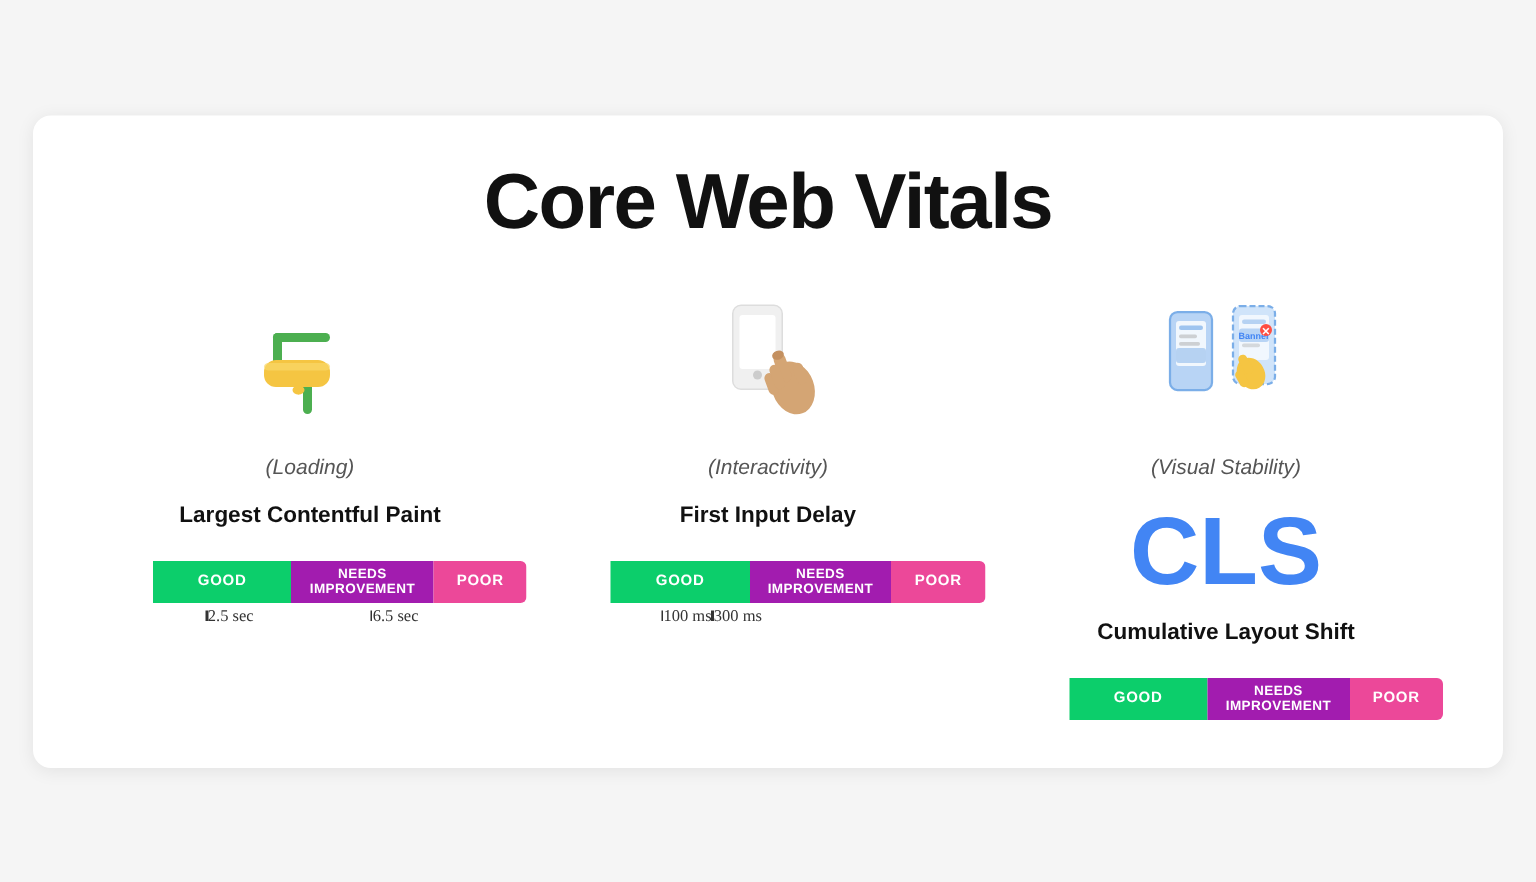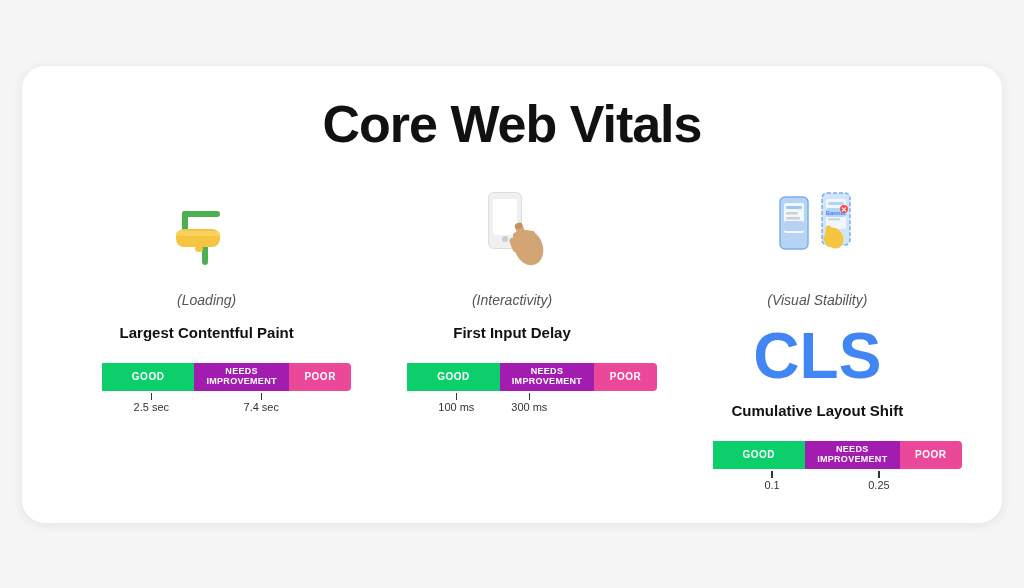--- a/index.html
+++ b/index.html
@@ -9,21 +9,21 @@
       background: #f5f5f5;
       font-family: 'Arial', sans-serif;
       overflow: hidden;
       display: flex;
       align-items: center;
       justify-content: center;
     }
     .container {
       width: 980px;
       background: #fff;
-      border-radius: 23px;
+      border-radius: 12px;
       padding: 28px 40px 32px;
       box-shadow: 0 2px 12px rgba(0,0,0,0.08);
     }
     .main-title {
       text-align: center;
       font-size: 52px;
       font-weight: 900;
       color: #111;
       margin-bottom: 24px;
       letter-spacing: -1px;
@@ -109,22 +109,22 @@
       display: flex;
       align-items: center;
       justify-content: center;
       font-size: 10px;
       font-weight: 700;
       color: #fff;
       letter-spacing: 0.5px;
     }
     .tick-group {
       display: flex;
-      flex-direction: column;
-      align-items: center;
+      align-items: center;
+      font-family: Liberation Serif, serif;
     }
     .tick {
       width: 1.5px;
       height: 7px;
       background: #333;
     }
     .tick-label {
       font-size: 11px;
       color: #333;
       font-weight: 500;
@@ -177,21 +177,21 @@
         <div class="bar-labels-wrap">
           <div style="width:37%; display:flex; justify-content:flex-end;">
             <div class="tick-group">
               <div class="tick"></div>
               <span class="tick-label">2.5 sec</span>
             </div>
           </div>
           <div style="width:38%; display:flex; justify-content:flex-end;">
             <div class="tick-group">
               <div class="tick"></div>
-              <span class="tick-label">7.4 sec</span>
+              <span class="tick-label">6.5 sec</span>
             </div>
           </div>
           <div style="width:25%;"></div>
         </div>
       </div>
     </div>
 
     <div class="vital-card">
       <div class="icon-area">
         <svg viewBox="0 0 90 90" class="icon-svg">
@@ -224,21 +224,21 @@
           <div class="bar-needs" style="width:38%">NEEDS<br>IMPROVEMENT</div>
           <div class="bar-poor" style="width:25%">POOR</div>
         </div>
         <div class="bar-labels-wrap">
           <div style="width:37%; display:flex; justify-content:flex-end;">
             <div class="tick-group">
               <div class="tick"></div>
               <span class="tick-label">100 ms</span>
             </div>
           </div>
-          <div style="width:38%; display:flex; justify-content:center;">
+          <div style="width:38%; display:flex; justify-content:flex-start;">
             <div class="tick-group">
               <div class="tick"></div>
               <span class="tick-label">300 ms</span>
             </div>
           </div>
           <div style="width:25%;"></div>
         </div>
       </div>
     </div>
 
@@ -276,32 +276,17 @@
       </div>
       <span class="subtitle">(Visual Stability)</span>
       <div class="metric-abbr">CLS</div>
       <div class="metric-name">Cumulative Layout Shift</div>
       <div class="bar-container">
         <div class="bar-track">
           <div class="bar-good" style="width:37%">GOOD</div>
           <div class="bar-needs" style="width:38%">NEEDS<br>IMPROVEMENT</div>
           <div class="bar-poor" style="width:25%">POOR</div>
         </div>
-        <div class="bar-labels-wrap">
-          <div style="width:37%; display:flex; justify-content:flex-end;">
-            <div class="tick-group">
-              <div class="tick"></div>
-              <span class="tick-label">0.1</span>
-            </div>
-          </div>
-          <div style="width:38%; display:flex; justify-content:flex-end;">
-            <div class="tick-group">
-              <div class="tick"></div>
-              <span class="tick-label">0.25</span>
-            </div>
-          </div>
-          <div style="width:25%;"></div>
-        </div>
       </div>
     </div>
 
   </div>
 </div>
 
 </body></html>

